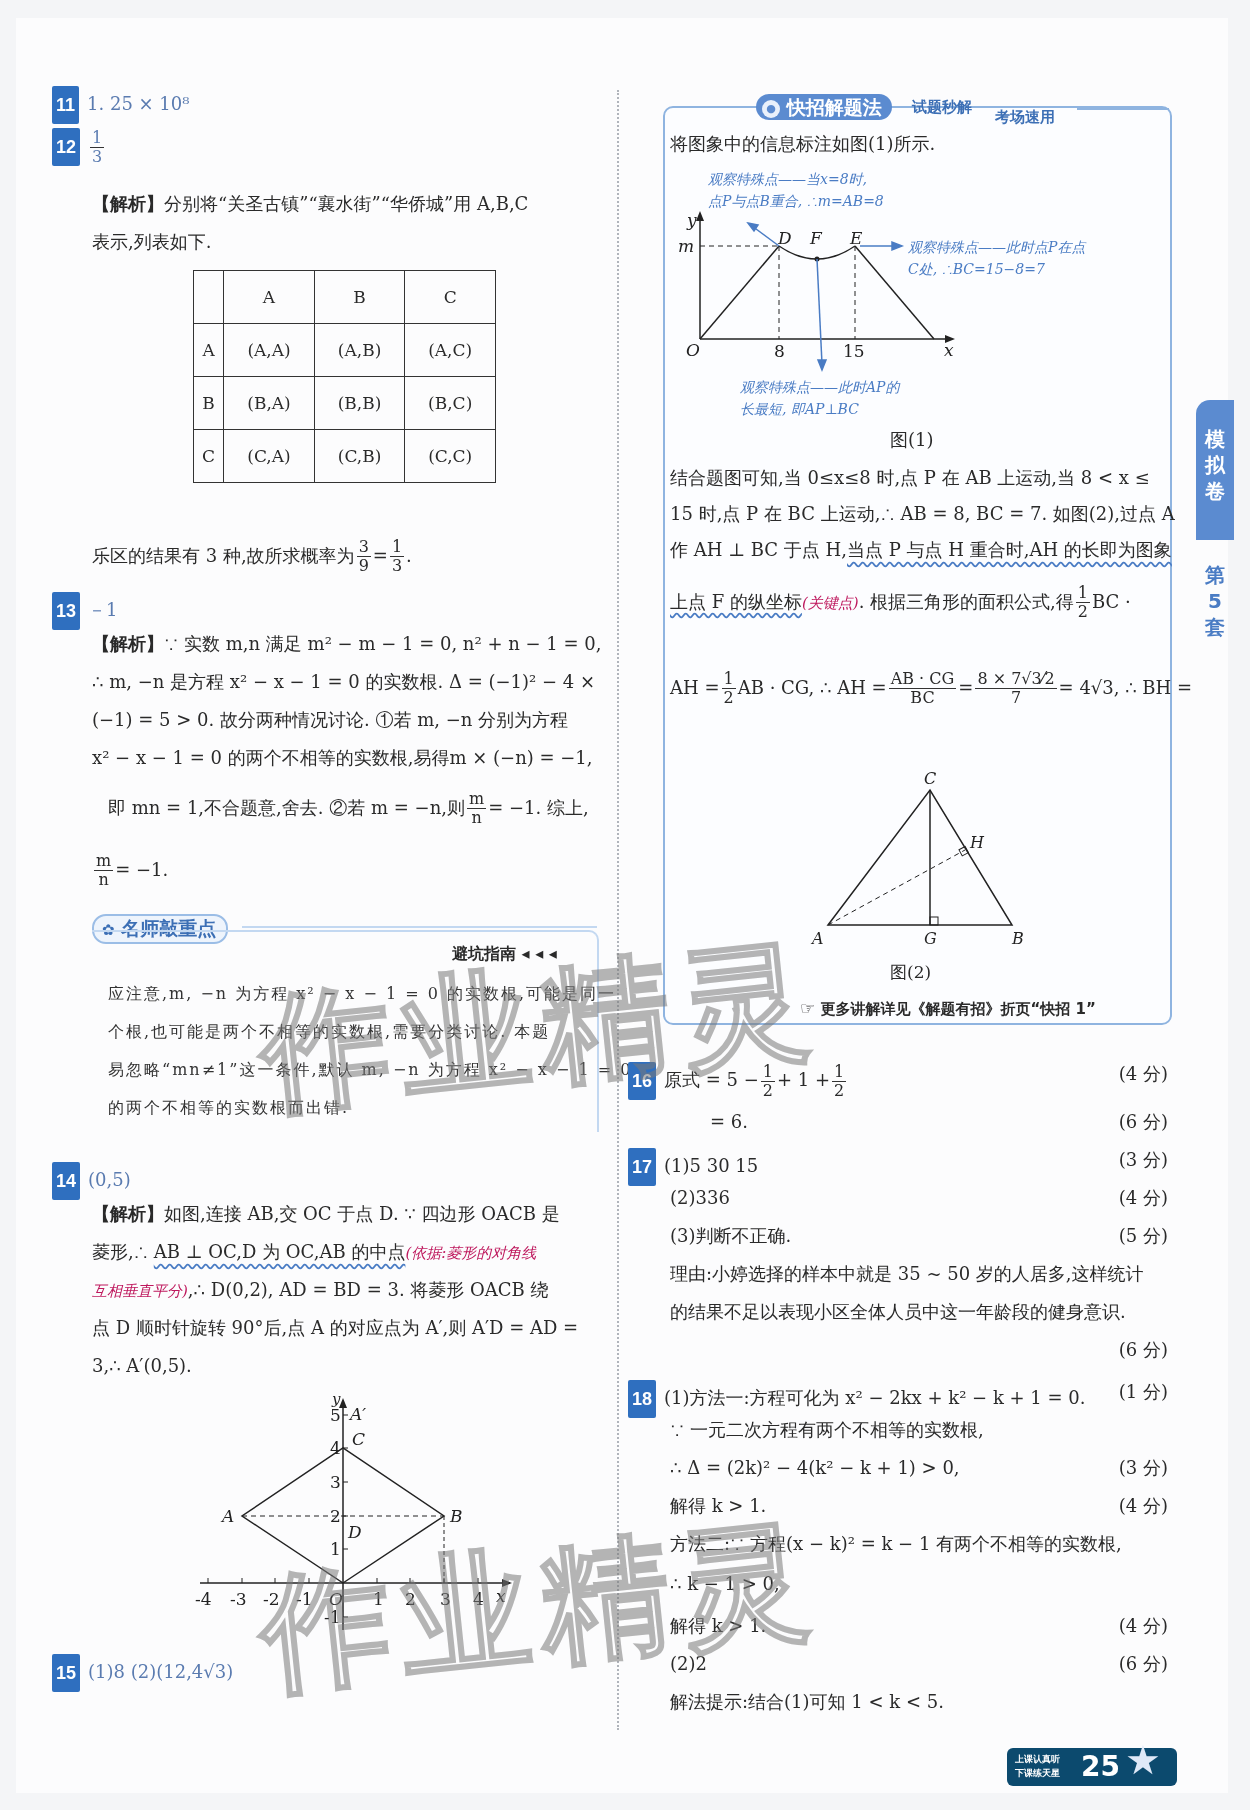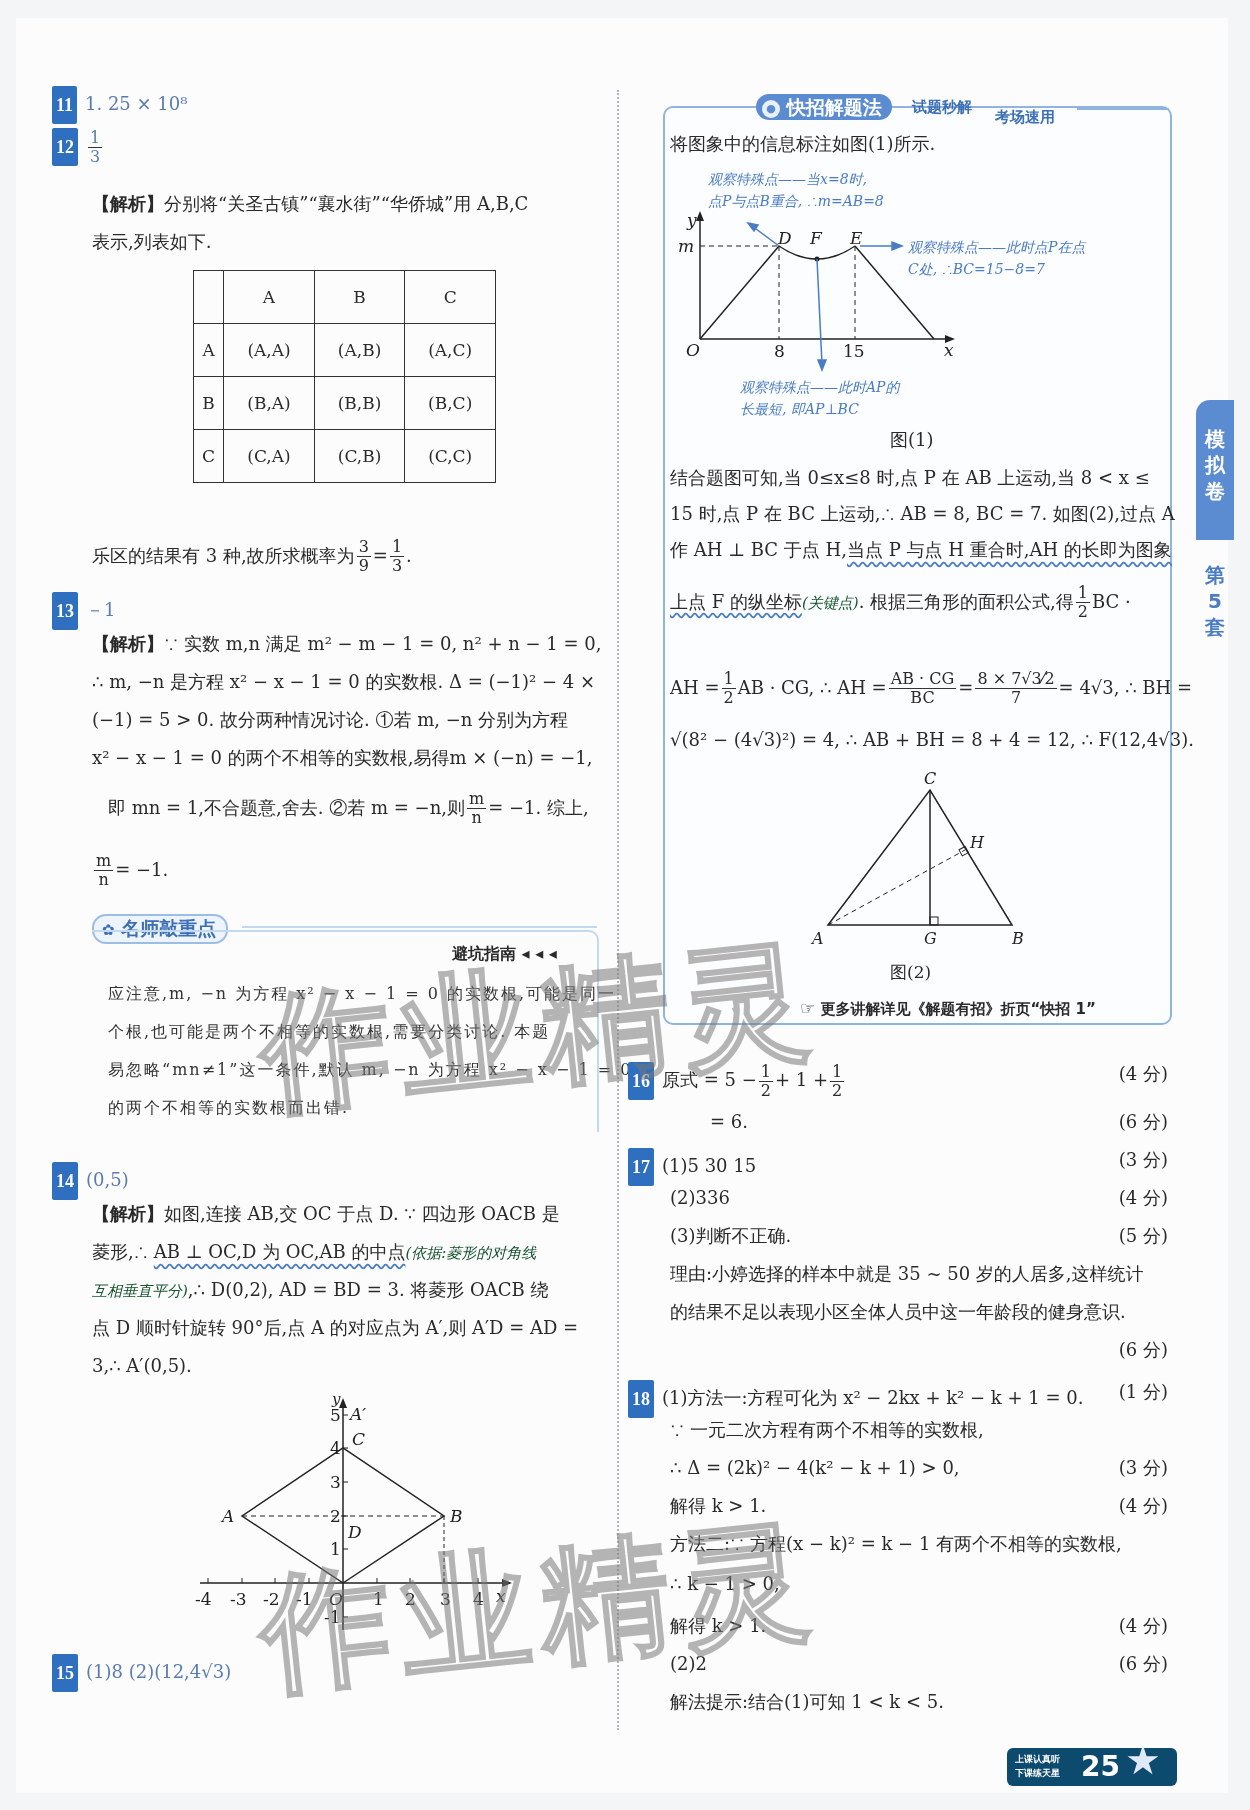--- a/index.html
+++ b/index.html
@@ -1,25 +1,25 @@
 <!DOCTYPE html>
 <html><head>
 <meta charset="utf-8">
 <style>
   html,body{margin:0;padding:0;}
   body{width:1250px;height:1810px;background:#f4f5f7;position:relative;overflow:hidden;
        font-family:"DejaVu Serif","Liberation Serif",serif;color:#2a2a2a;}
   .page{position:absolute;left:16px;top:18px;width:1212px;height:1775px;background:#fcfcfd;}
   .col{position:absolute;}
   .line{position:absolute;font-size:18px;line-height:24px;white-space:nowrap;}
-  .qnum{display:inline-block;background:#2f6fbf;color:#fff;font-family:Liberation Serif, serif;
+  .qnum{display:inline-block;background:#2f6fbf;color:#fff;font-family:Liberation Sans, sans-serif;
         font-weight:bold;font-size:18px;line-height:22px;padding:8px 4px;margin-right:8px;vertical-align:middle;border-radius:2px;}
   .ans{color:#5a7bb0;}
   .bold{font-weight:bold;font-family:"DejaVu Sans","Liberation Sans",sans-serif;}
-  .blue-hand{color:#14532d;font-style:italic;font-size:15px;}
+  .blue-hand{color:#be185d;font-style:italic;font-size:15px;}
   .wavy{text-decoration:underline wavy #4a7cc4;text-underline-offset:5px;}
   .score{position:absolute;right:0;}
   .frac{display:inline-block;vertical-align:middle;text-align:center;font-size:16px;line-height:18px;margin:0 2px;}
   .frac .n{display:block;border-bottom:1px solid #333;padding:0 2px;}
   .frac .d{display:block;}
   .divider{position:absolute;left:617px;top:90px;height:1640px;border-left:2px dotted #b0b4bb;}
   table.grid{border-collapse:collapse;font-size:17px;}
   table.grid td{border:1.5px solid #333;text-align:center;height:50px;}
   .box{position:absolute;border:2px solid #8fb4e0;border-radius:10px;}
   .tab-side{position:absolute;left:1196px;top:400px;width:38px;height:140px;background:#5b8bd0;border-radius:14px 0 0 0;
@@ -253,21 +253,20 @@
   <div class="line" style="left:670px;top:502px;">15 时,点 P 在 BC 上运动,∴ AB = 8, BC = 7. 如图(2),过点 A</div>
   <div class="line" style="left:670px;top:538px;">
     <span>作 AH ⊥ BC 于点 H,</span><span class="wavy">当点 P 与点 H 重合时,AH 的长即为图象</span>
   </div>
   <div class="line" style="left:670px;top:584px;">
     <span class="wavy">上点 F 的纵坐标</span><span class="blue-hand">(关键点)</span><span>. 根据三角形的面积公式,得</span><span class="frac"><span class="n">1</span><span class="d">2</span></span><span>BC ·</span>
   </div>
   <div class="line" style="left:670px;top:670px;">
     <span>AH =</span><span class="frac"><span class="n">1</span><span class="d">2</span></span><span>AB · CG, ∴ AH =</span><span class="frac"><span class="n">AB · CG</span><span class="d">BC</span></span><span>=</span><span class="frac"><span class="n">8 × 7√3⁄2</span><span class="d">7</span></span><span>= 4√3, ∴ BH =</span>
   </div>
-  <div class="line" style="left:670px;top:728px;">√(8² − (4√3)²) = 4, ∴ AB + BH = 8 + 4 = 12, ∴ F(12,4√3).</div>
 
   <svg style="position:absolute;left:800px;top:770px;" width="240" height="180" viewBox="0 0 240 180">
     <polygon points="28,155 130,20 212,155" fill="none" stroke="#222" stroke-width="1.5"></polygon>
     <line x1="130" y1="20" x2="130" y2="155" stroke="#222" stroke-width="1.5"></line>
     <rect x="130" y="147" width="8" height="8" fill="none" stroke="#222"></rect>
     <line x1="28" y1="155" x2="165" y2="80" stroke="#222" stroke-dasharray="5,4"></line>
     <rect x="160" y="78" width="7" height="7" fill="none" stroke="#222" transform="rotate(-28 163 81)"></rect>
     <g font-size="16" font-style="italic" fill="#222">
       <text x="12" y="174">A</text>
       <text x="212" y="174">B</text>

